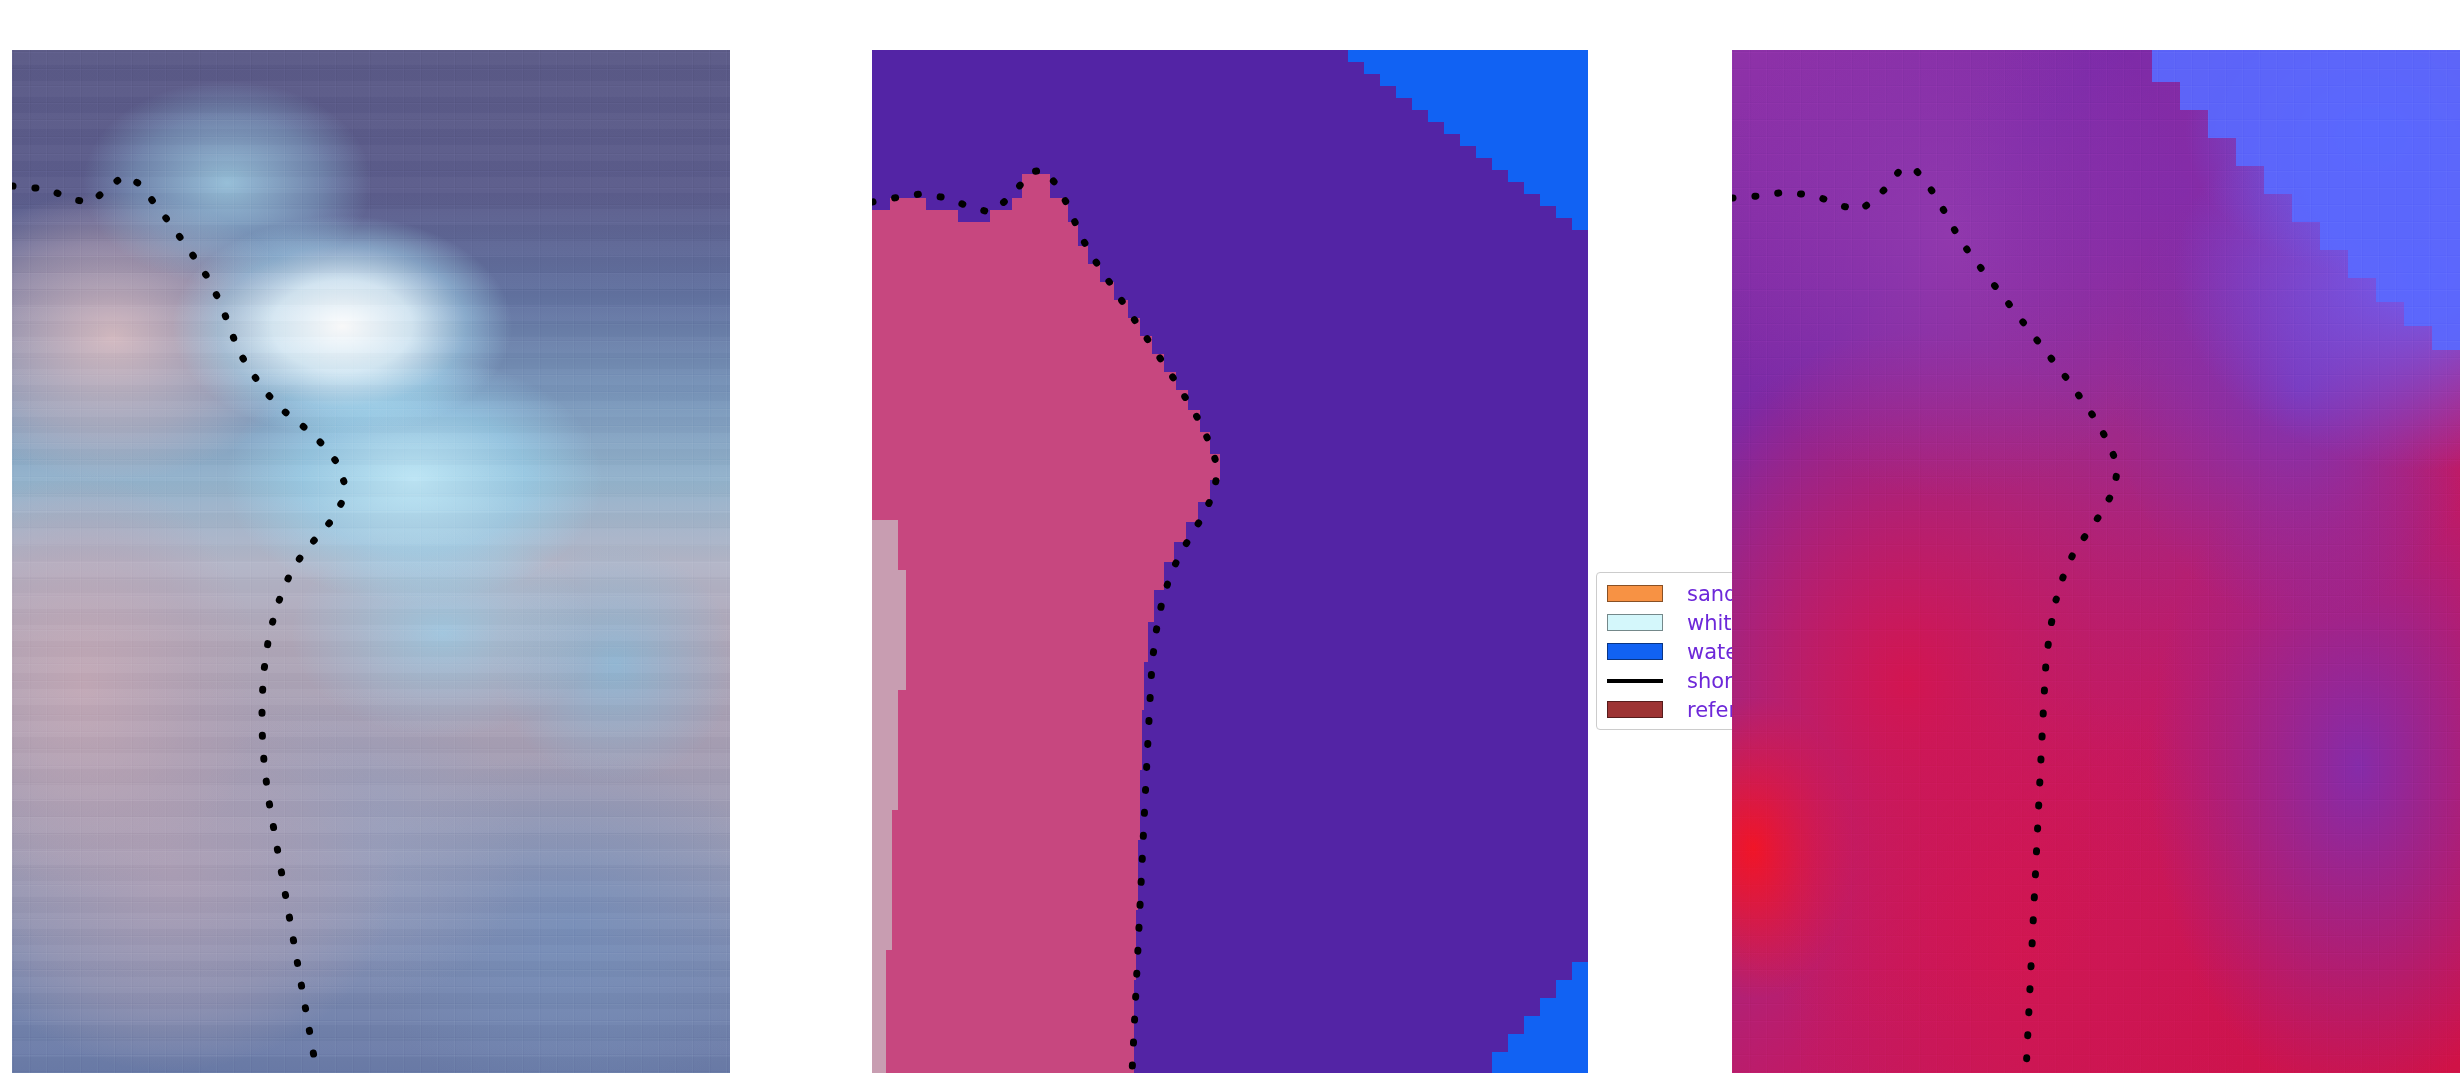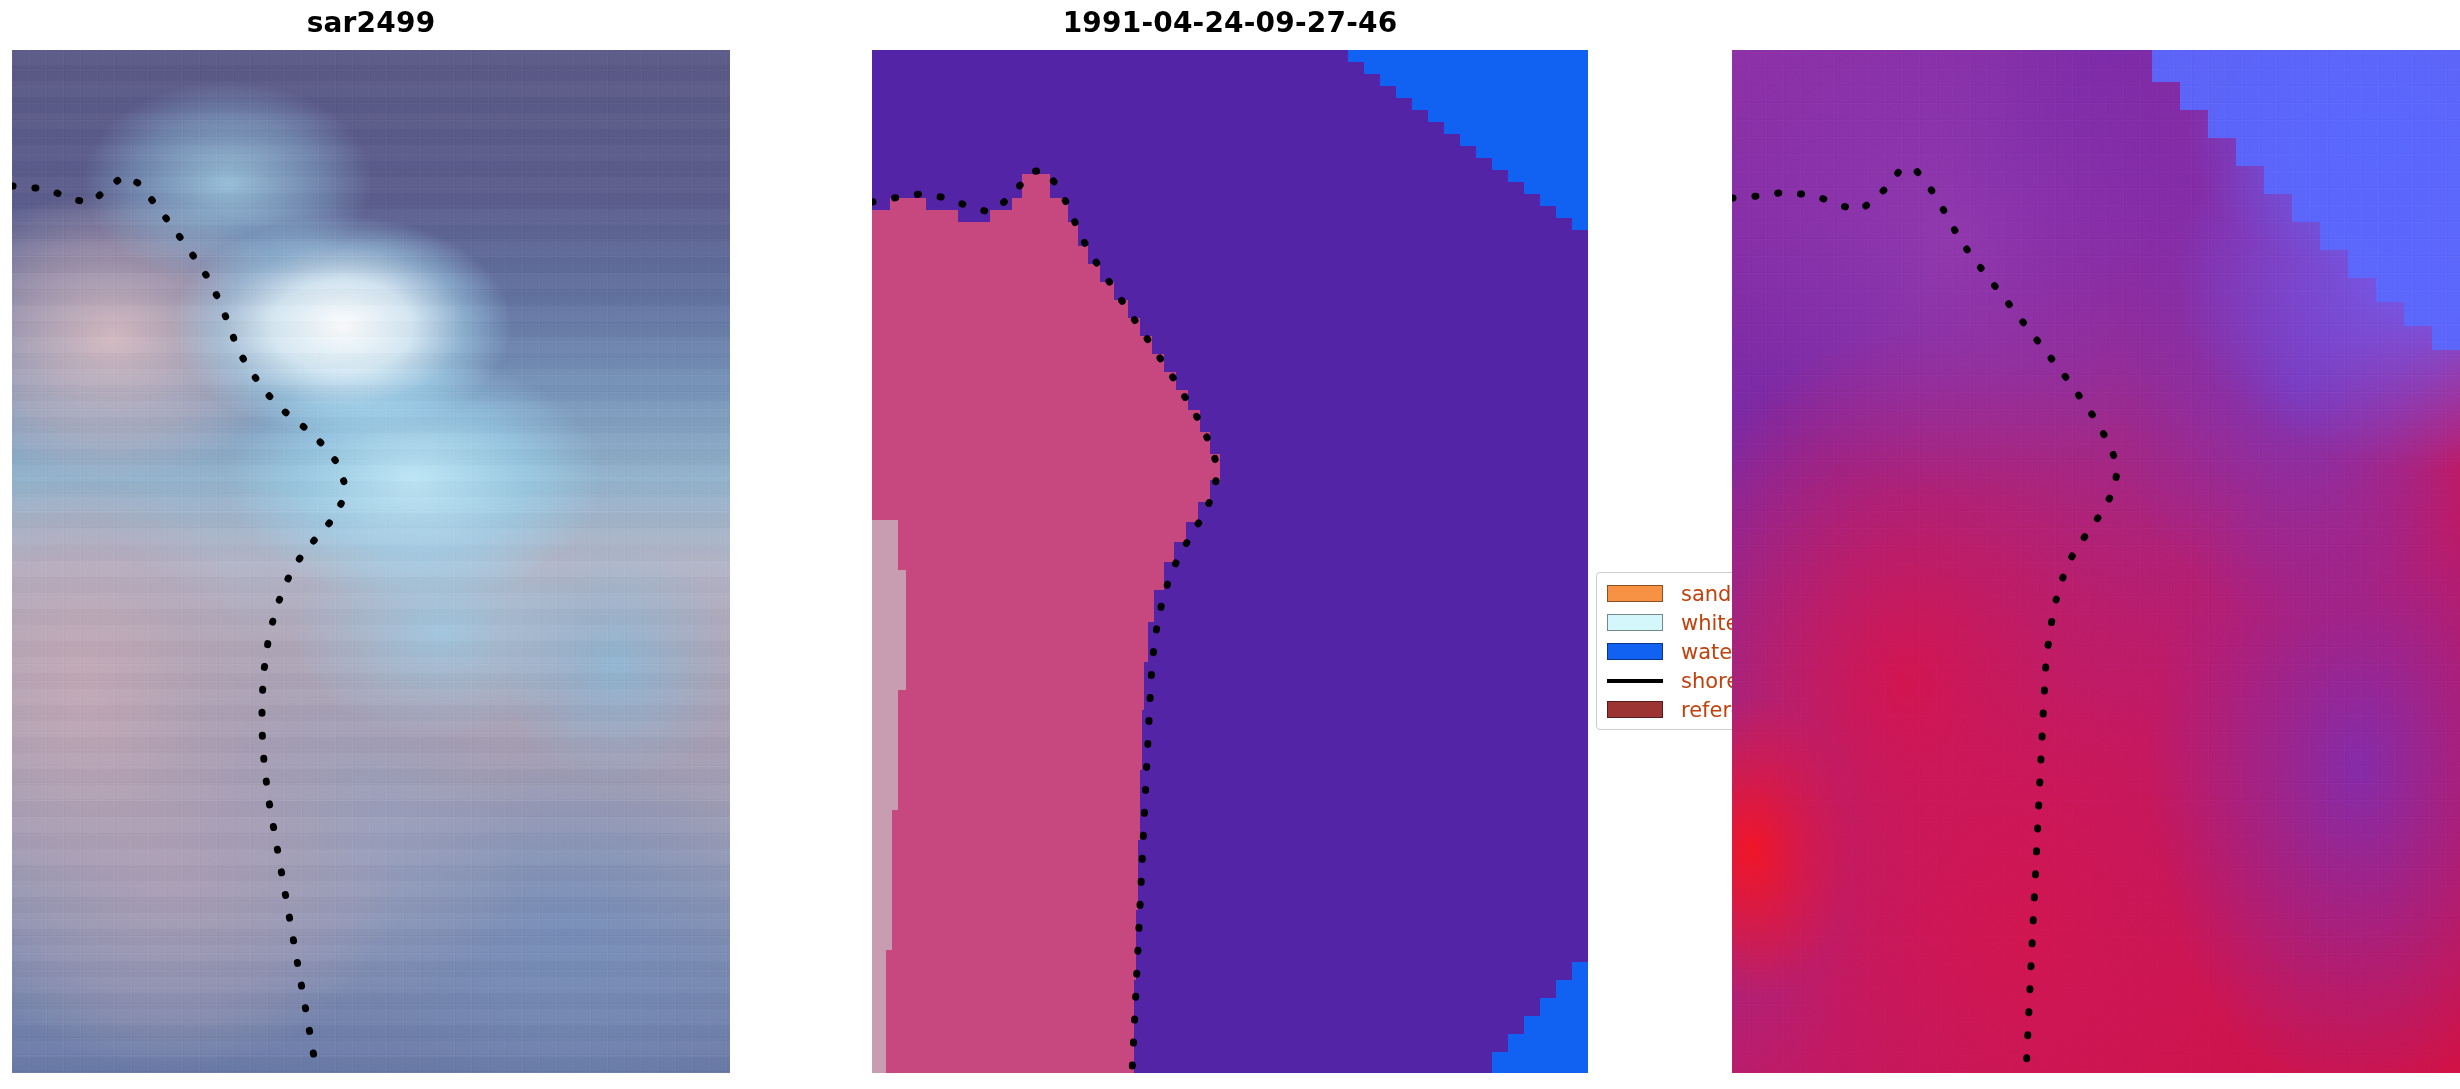--- a/index.html
+++ b/index.html
@@ -167,33 +167,31 @@
   .legend-swatch.line-swatch::after {
     content: "";
     position: absolute;
     left: 0; right: 0; top: 50%;
     height: 4px;
     margin-top: -2px;
     background: #000000;
   }
   .legend-label {
     font-size: 21px;
-    color: #c2410c;
-    margin-left: 18px;
+    color: #6d28d9;
+    margin-left: 24px;
     line-height: 26px;
   }
 </style>
 </head>
 <body>
 
 <div class="figure">
 
-  <div class="panel-title" id="title-sar">sar2499</div>
-
-  <div class="panel-title" id="title-class">1991-04-24-09-27-46</div>
+
 
 
   <div class="panel" id="panel-sar">
     <div class="sar-base"></div>
     <div class="sar-blocks"></div>
     <div class="pixel-grid"></div>
 
     <svg class="shoreline" viewBox="0 0 718 1023" preserveAspectRatio="none">
       <path d="M0,136 L35,139 L62,150 L80,152 L98,136 L112,126 L126,133 L140,150
                L160,176 L180,204 L196,228 L208,252 L218,278 L226,300 L238,320

